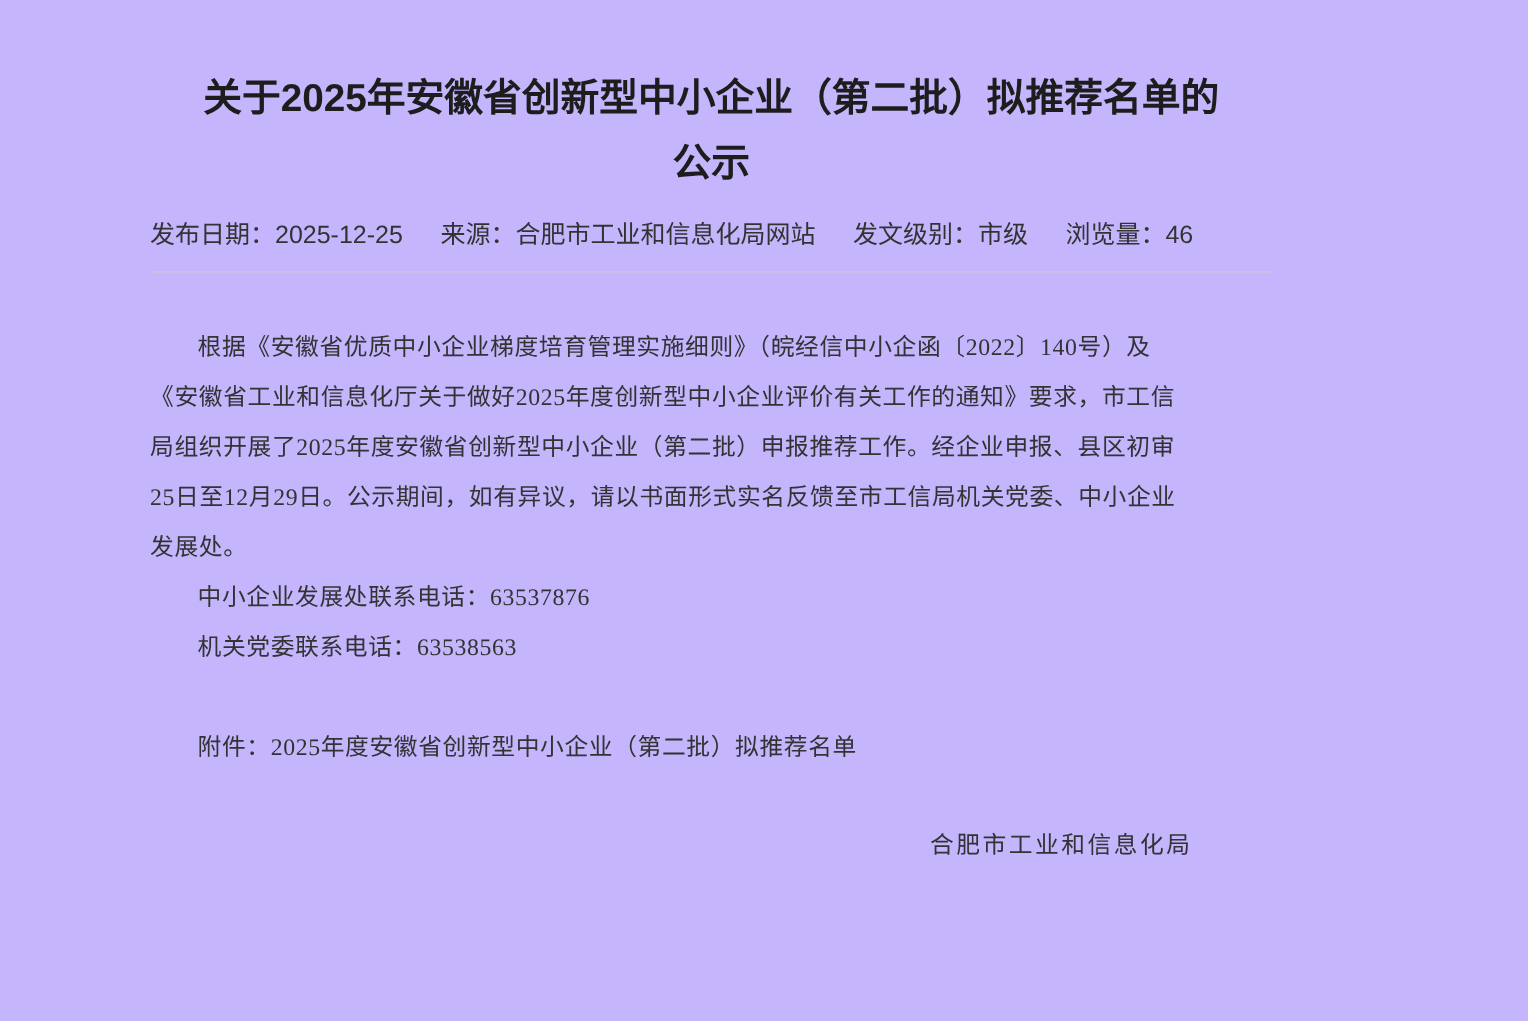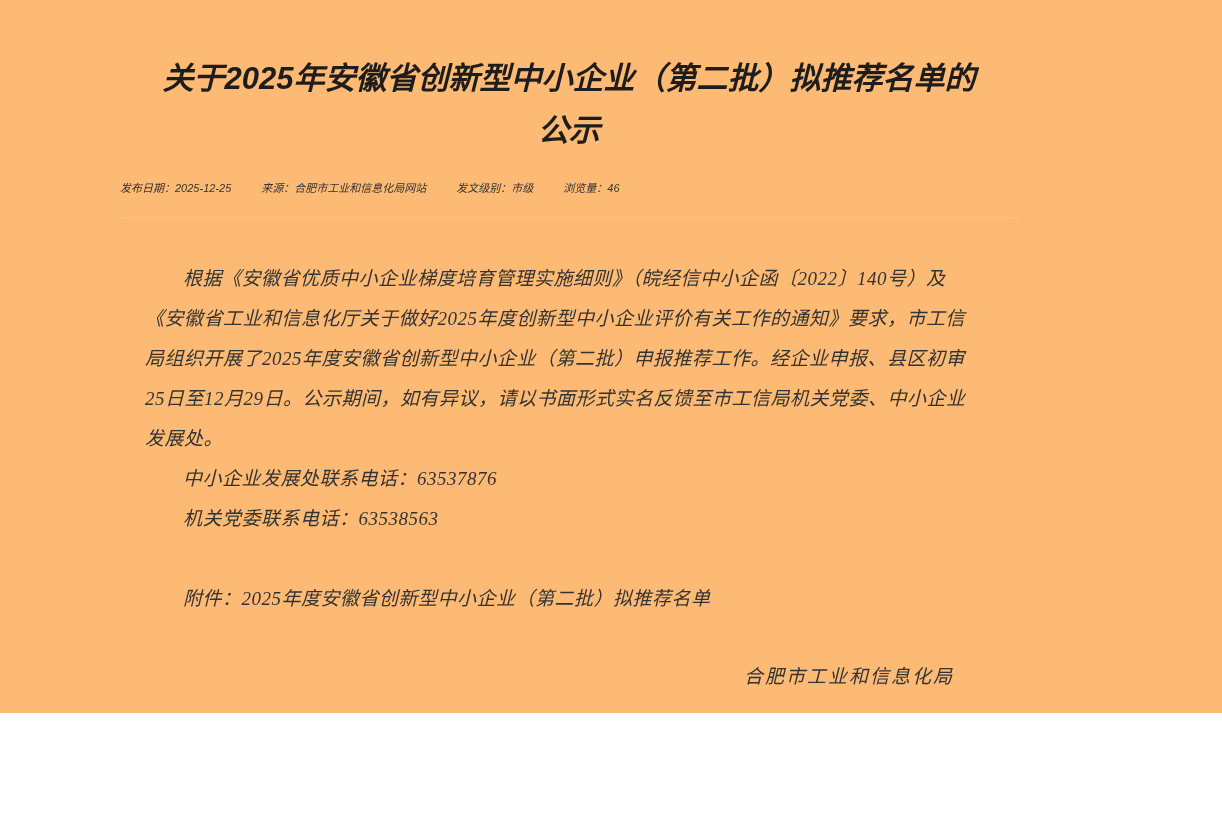--- a/index.html
+++ b/index.html
@@ -1,45 +1,44 @@
 <!DOCTYPE html>
 <html lang="zh-CN"><head>
 <meta charset="utf-8">
 <style>
   * { box-sizing: border-box; }
   html,body { margin:0; padding:0; background:#ffffff; }
   .page {
     position: relative;
     width: 1222px;
-    height: 713px;
-    background: #fdba74;
+    height: 817px;
+    background: #c4b5fd;
     overflow: hidden;
     font-family: "Liberation Sans", sans-serif;
     color: #333333;
-    font-style: italic;
   }
   .content {
     margin-left: 120px;
     width: 898px;
   }
   .title {
     margin: 0;
     padding-top: 53px;
     font-size: 31px;
     line-height: 52px;
     font-weight: 700;
     text-align: center;
     color: #1d1d1d;
     font-family: "Liberation Sans", sans-serif;
   }
   .meta {
     margin-top: 20px;
     display: flex;
     gap: 30px;
-    font-size: 11px;
+    font-size: 20px;
     line-height: 22px;
     color: #333333;
     white-space: nowrap;
   }
   .meta-item { display: inline-block; }
   .divider {
     margin: 18px 0 0 0;
     border: 0;
     border-top: 1px solid #cccccc;
     height: 0;
@@ -47,21 +46,20 @@
   .bodytext {
     margin-top: 41px;
     font-family: "Liberation Serif", serif;
     font-size: 19px;
     letter-spacing: 0.5px;
     color: #333333;
   }
   .para-line, .body-line {
     line-height: 40px;
     white-space: nowrap;
-    margin-left: 25px;
   }
   .indent2 { text-indent: 2em; }
   .spacer-line { height: 40px; }
   .attachment-name { color: #333333; text-decoration: none; cursor: pointer; }
   .signature-block {
     margin-top: 38px;
     text-align: right;
     padding-right: 64px;
   }
   .sig-name { line-height: 40px; letter-spacing: 2px; }

